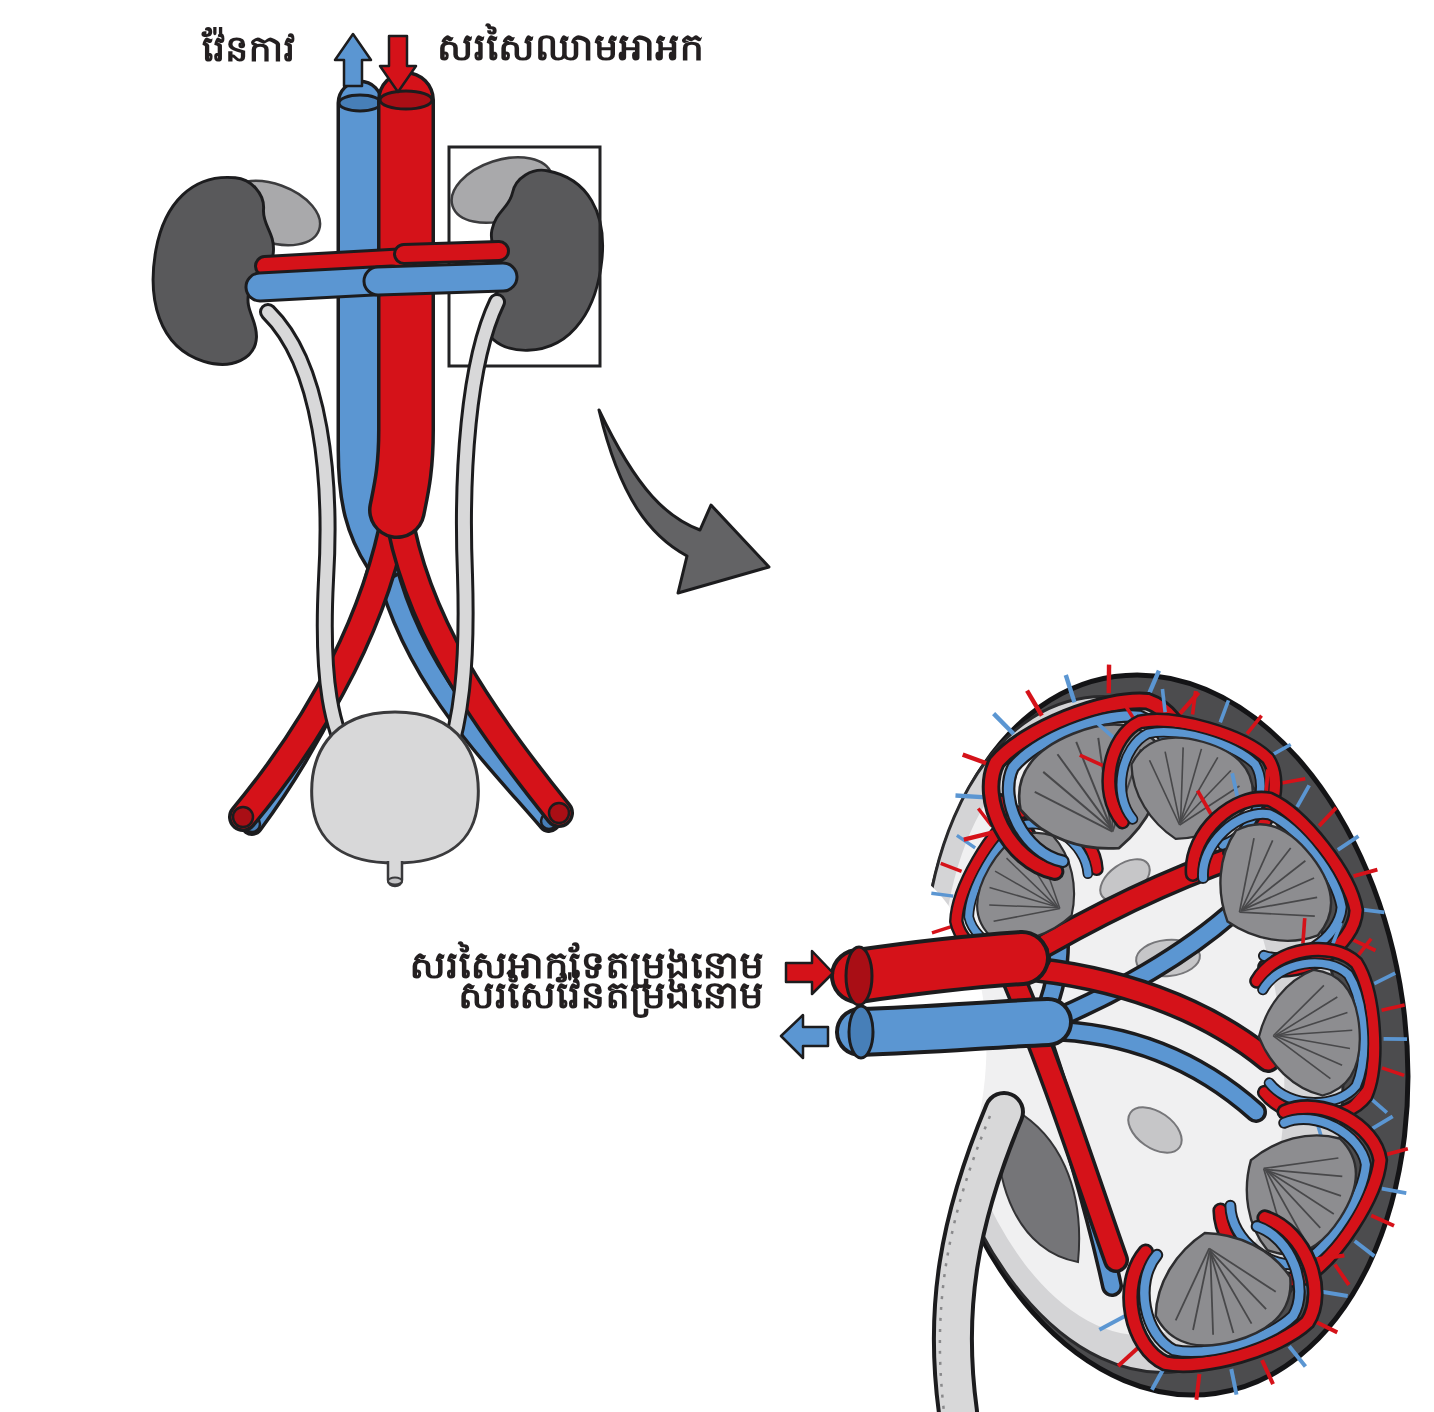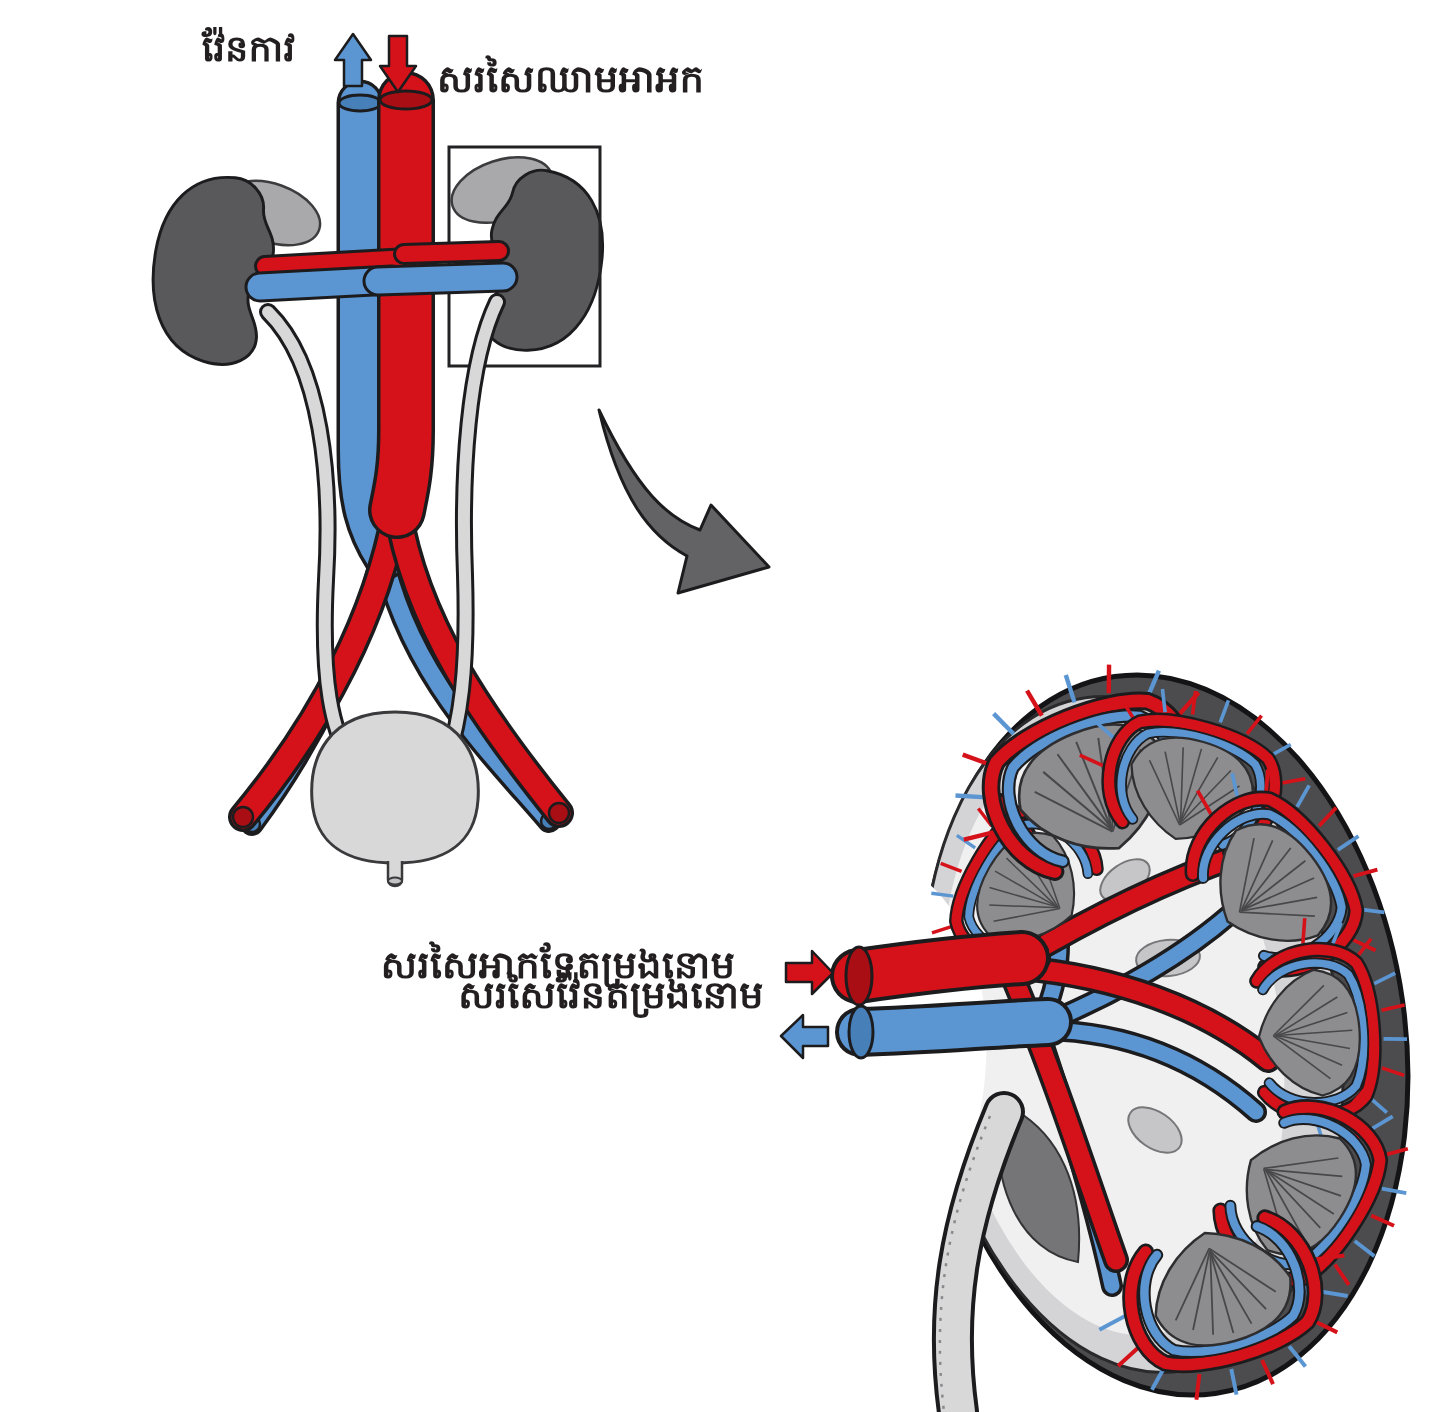--- a/index.html
+++ b/index.html
@@ -220,17 +220,17 @@
           <use href="#cArt" class="r" stroke-width="48"></use>
       <ellipse cx="859" cy="976" rx="13" ry="29" fill="var(--artery_dark)" stroke="var(--outline)" stroke-width="3"></ellipse>
     </g>
 
     <polygon class="arrR" points="786,963 812,963 812,951 833,973 812,994 812,982 786,982"></polygon>
     <polygon class="arrB" points="781,1036 803,1015 803,1027 828,1027 828,1046 803,1046 803,1058"></polygon>
   </g>
 </svg>
 
 <div class="lbl" style="left:202px;top:26px;">វ៉ែនកាវ</div>
-<div class="lbl" style="left:437px;top:24px;font-size:38px;margin-top:32px;">សរសៃឈាមអាអក</div>
-<div class="lbl right" style="left:352px;top:942px;width:412px;font-size:38px;text-align:center;">សរសៃអាកទែតម្រងនោម</div>
+<div class="lbl" style="left:437px;top:24px;font-size:38px;">សរសៃឈាមអាអក</div>
+<div class="lbl right" style="left:352px;top:942px;width:412px;font-size:38px;">សរសៃអាកទែតម្រងនោម</div>
 <div class="lbl right" style="left:352px;top:972px;width:412px;font-size:38px;">សរសៃវ៉ែនតម្រងនោម</div>
 
 </div>
 
 </body></html>

